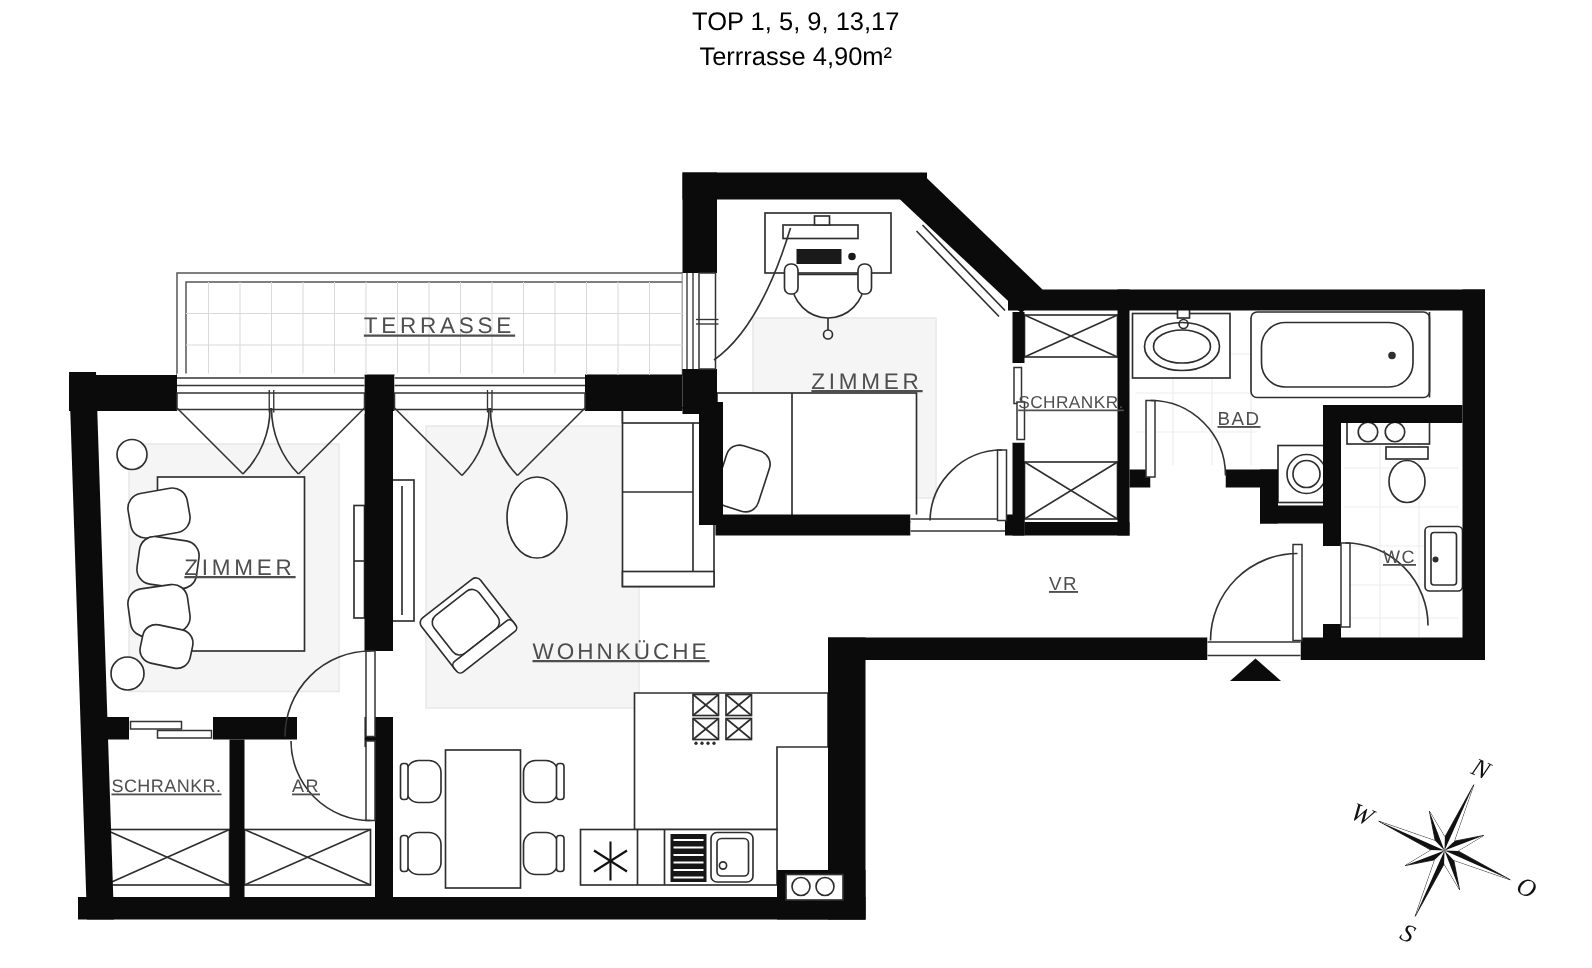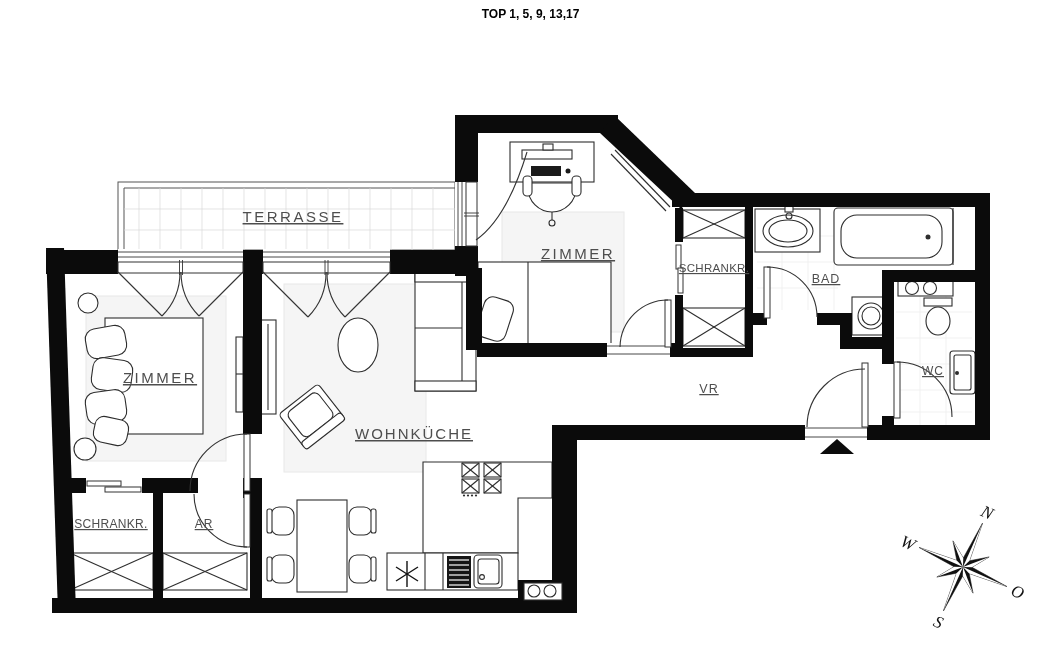--- a/index.html
+++ b/index.html
@@ -1,19 +1,19 @@
 <!DOCTYPE html>
 <html><head>
 <meta charset="utf-8">
 <style>
   html,body{margin:0;padding:0;background:#ffffff;}
   #stage{position:relative;width:1061px;height:645px;background:#fff;overflow:hidden;
          font-family:"Liberation Sans",sans-serif;}
   #plan-header{position:absolute;top:3px;left:0;right:0;text-align:center;color:#000;}
-  #plan-header div{font-size:12px;font-weight:bold;line-height:23px;letter-spacing:0;}
+  #plan-header div{font-size:17px;font-weight:normal;line-height:23px;letter-spacing:0;}
   svg text{font-family:"Liberation Sans",sans-serif;}
   .rlabel{fill:#4e4e4e;text-decoration:underline;}
   .compass-letter{font-family:"Liberation Serif",serif;font-style:italic;font-size:17px;fill:#111;}
   .furn{fill:#ffffff;stroke:#2e2e2e;stroke-width:1.1;}
   .furnline{stroke:#2e2e2e;stroke-width:1.1;fill:none;}
   .door{stroke:#333;stroke-width:1.1;fill:none;}
   .leaf{fill:#ffffff;stroke:#333;stroke-width:1;}
   .wall{fill:#0b0b0b;}
   .sill{stroke:#333;stroke-width:0.9;}
   .tile{stroke:#d9d9d9;stroke-width:0.7;}
@@ -21,20 +21,21 @@
   .rug{fill:#f5f5f5;stroke:#e8e8e8;stroke-width:1;}
   .xbox{fill:#ffffff;stroke:#2e2e2e;stroke-width:1.1;}
 </style>
 </head>
 <body>
 
 <div id="stage">
 
   <div id="plan-header">
     <div>TOP 1, 5, 9, 13,17</div>
+    <div>Terrrasse 4,90m²</div>
   </div>
 
   <svg width="1061" height="645" viewBox="0 0 1061 645">
 
     <g>
       <rect class="rug" x="86" y="296" width="140" height="165"></rect>
       <rect class="rug" x="284" y="284" width="142" height="188"></rect>
       <rect class="rug" x="502" y="212" width="122" height="120"></rect>
     </g>
 

